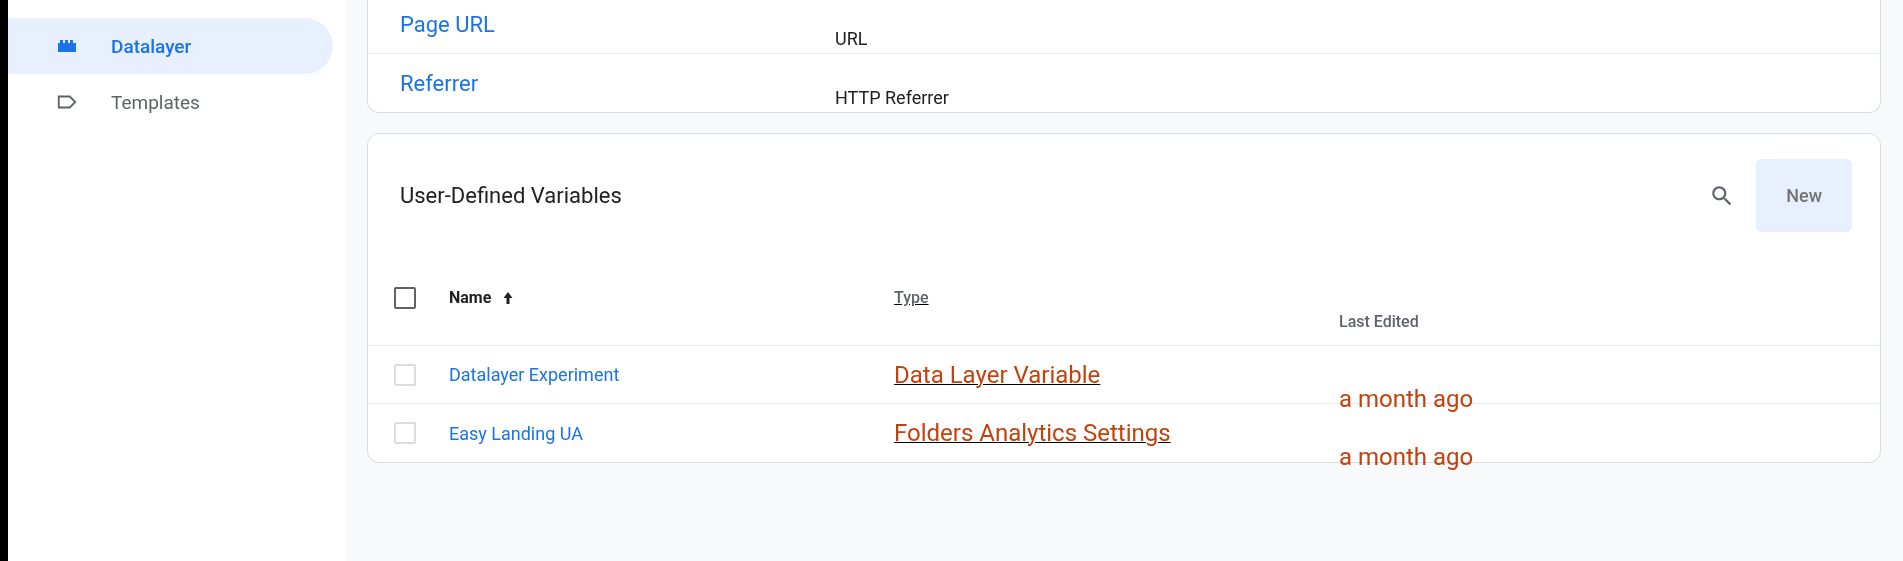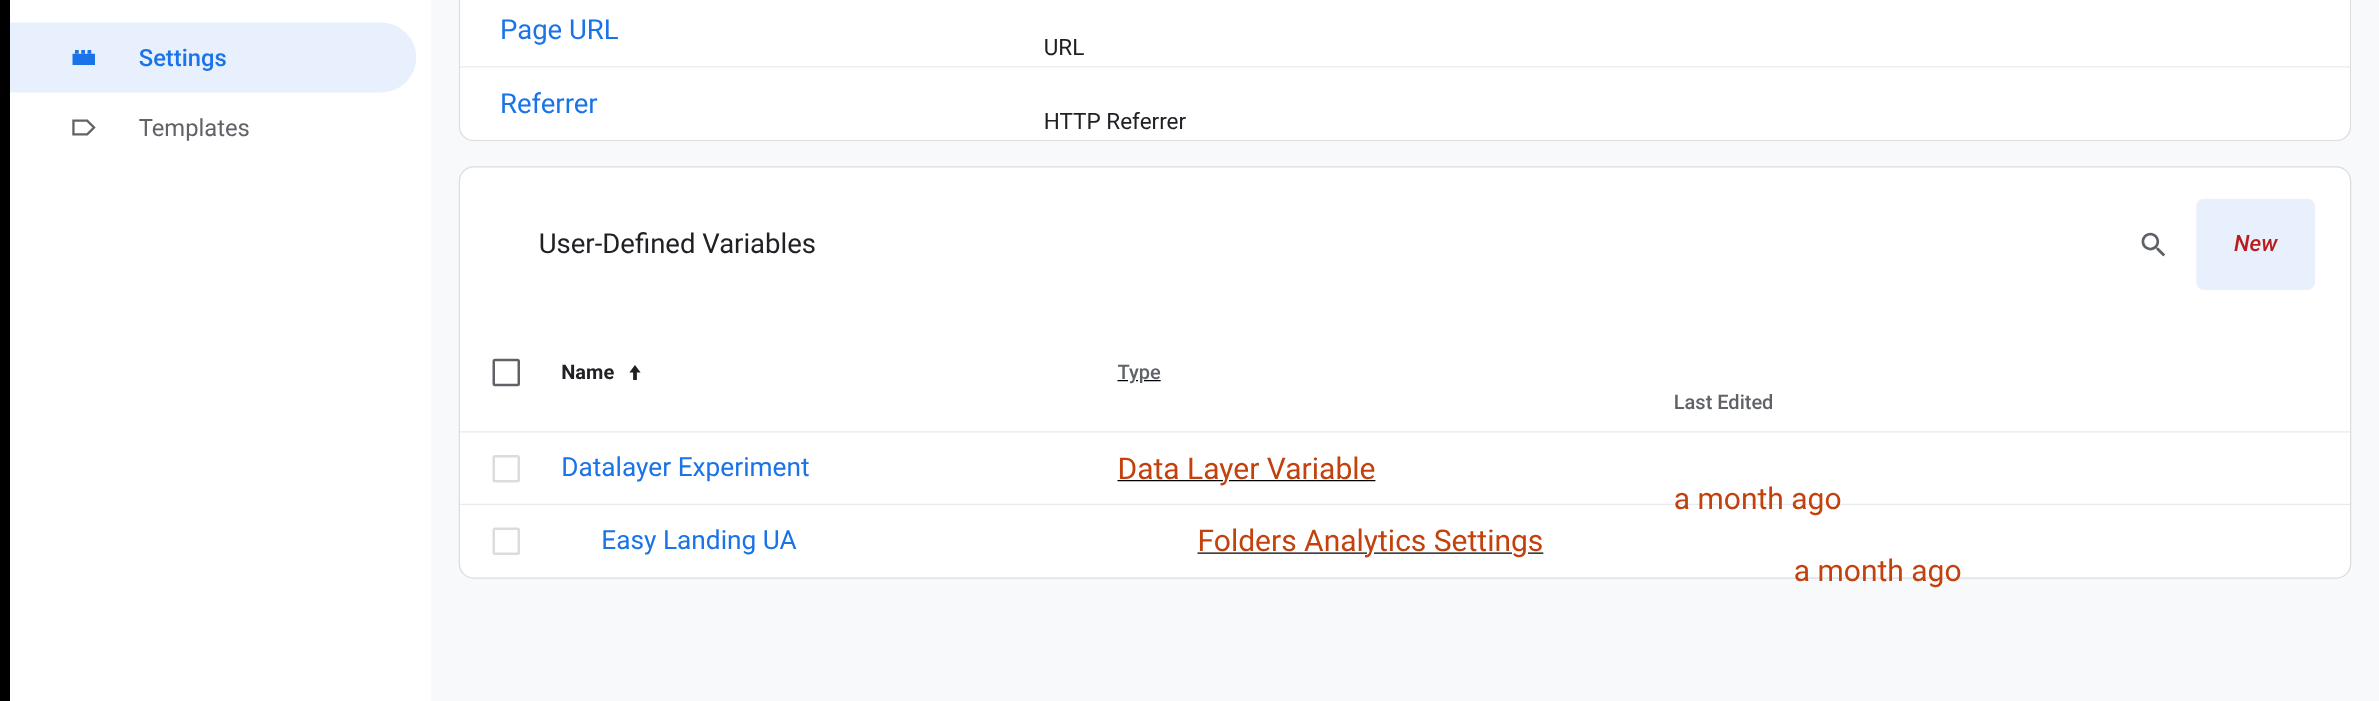--- a/index.html
+++ b/index.html
@@ -91,46 +91,44 @@
     .card-header {
       display: flex;
       align-items: center;
       justify-content: space-between;
       padding: 25px 28px 18px 32px;
     }
     .card-title {
       font-size: 22px;
       color: #202124;
       font-weight: 400;
-      margin-left: 31px;
     }
     .card-actions {
       display: flex;
       align-items: center;
       gap: 14px;
     }
     .search-btn {
       width: 40px;
       height: 40px;
       display: flex;
       align-items: center;
       justify-content: center;
       cursor: pointer;
       border-radius: 50%;
     }
     .new-btn {
       background: #e8f0fe;
-      color: #b91c1c;
+      color: #737373;
       font-size: 18px;
       font-weight: 500;
       padding: 26px 30px;
       border-radius: 6px;
       cursor: pointer;
       border: none;
-      font-style: italic;
     }
     .table-header {
       display: flex;
       align-items: center;
       padding: 14px 0 14px 26px;
       border-bottom: 1px solid #e8eaed;
     }
     .checkbox-col {
       width: 55px;
       display: flex;
@@ -176,25 +174,24 @@
     }
     .table-row {
       display: flex;
       align-items: center;
       height: 58px;
       padding-left: 26px;
       border-bottom: 1px solid #e8eaed;
     }
     .table-row:last-child {
       border-bottom: none;
-      gap: 32px;
     }
     .row-name {
       color: #1a73e8;
-      font-size: 21px;
+      font-size: 18px;
       cursor: pointer;
     }
     .row-type, .row-edited {
       color: #c2410c;
       font-size: 24px;
     }
   </style>
 </head>
 <body>
 
@@ -203,21 +200,21 @@
 <nav class="sidebar">
   <div class="sidebar-item active">
     <span class="sidebar-icon">
       <svg viewBox="0 0 24 24" width="24" height="24" fill="#1a73e8">
         <rect x="3" y="9" width="18" height="9"></rect>
         <rect x="5" y="6" width="3" height="3"></rect>
         <rect x="10" y="6" width="3" height="3"></rect>
         <rect x="15" y="6" width="3" height="3"></rect>
       </svg>
     </span>
-    <span>Settings</span>
+    <span>Datalayer</span>
   </div>
   <div class="sidebar-item">
     <span class="sidebar-icon">
       <svg viewBox="0 0 24 24" width="22" height="22" fill="none" stroke="#5f6368" stroke-width="2">
         <path d="M3 6 L15 6 L21 12 L15 18 L3 18 Z"></path>
       </svg>
     </span>
     <span>Templates</span>
   </div>
 </nav>

